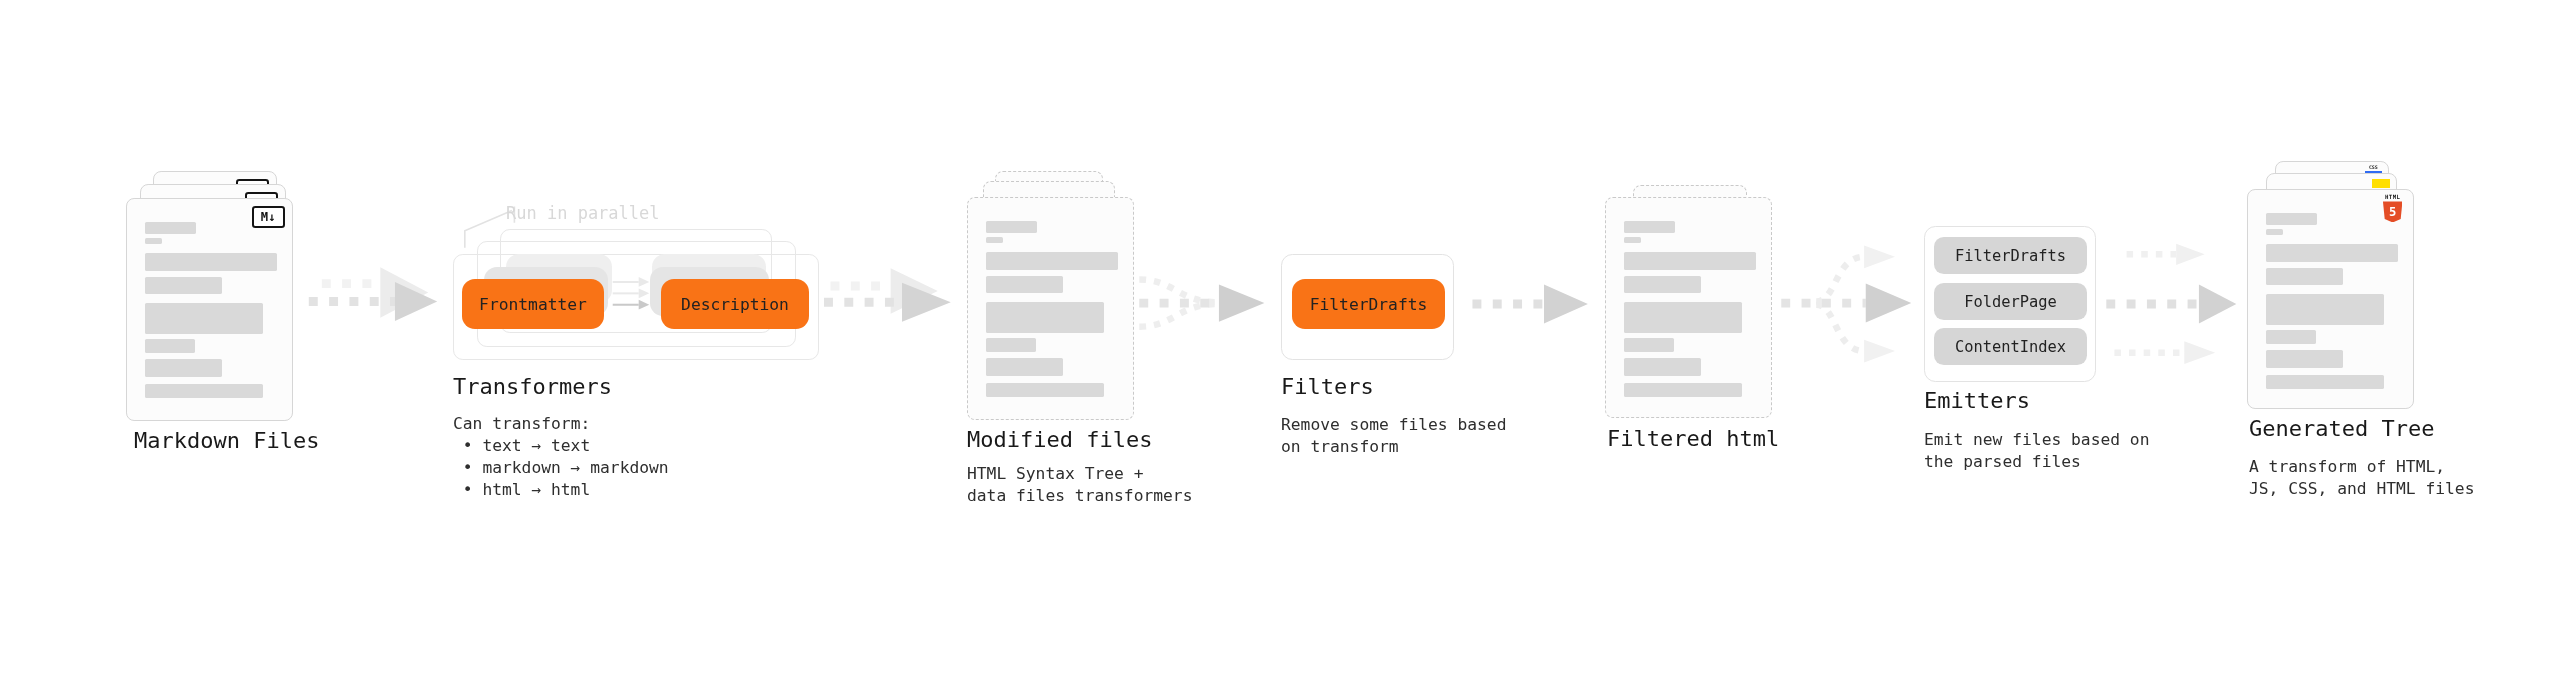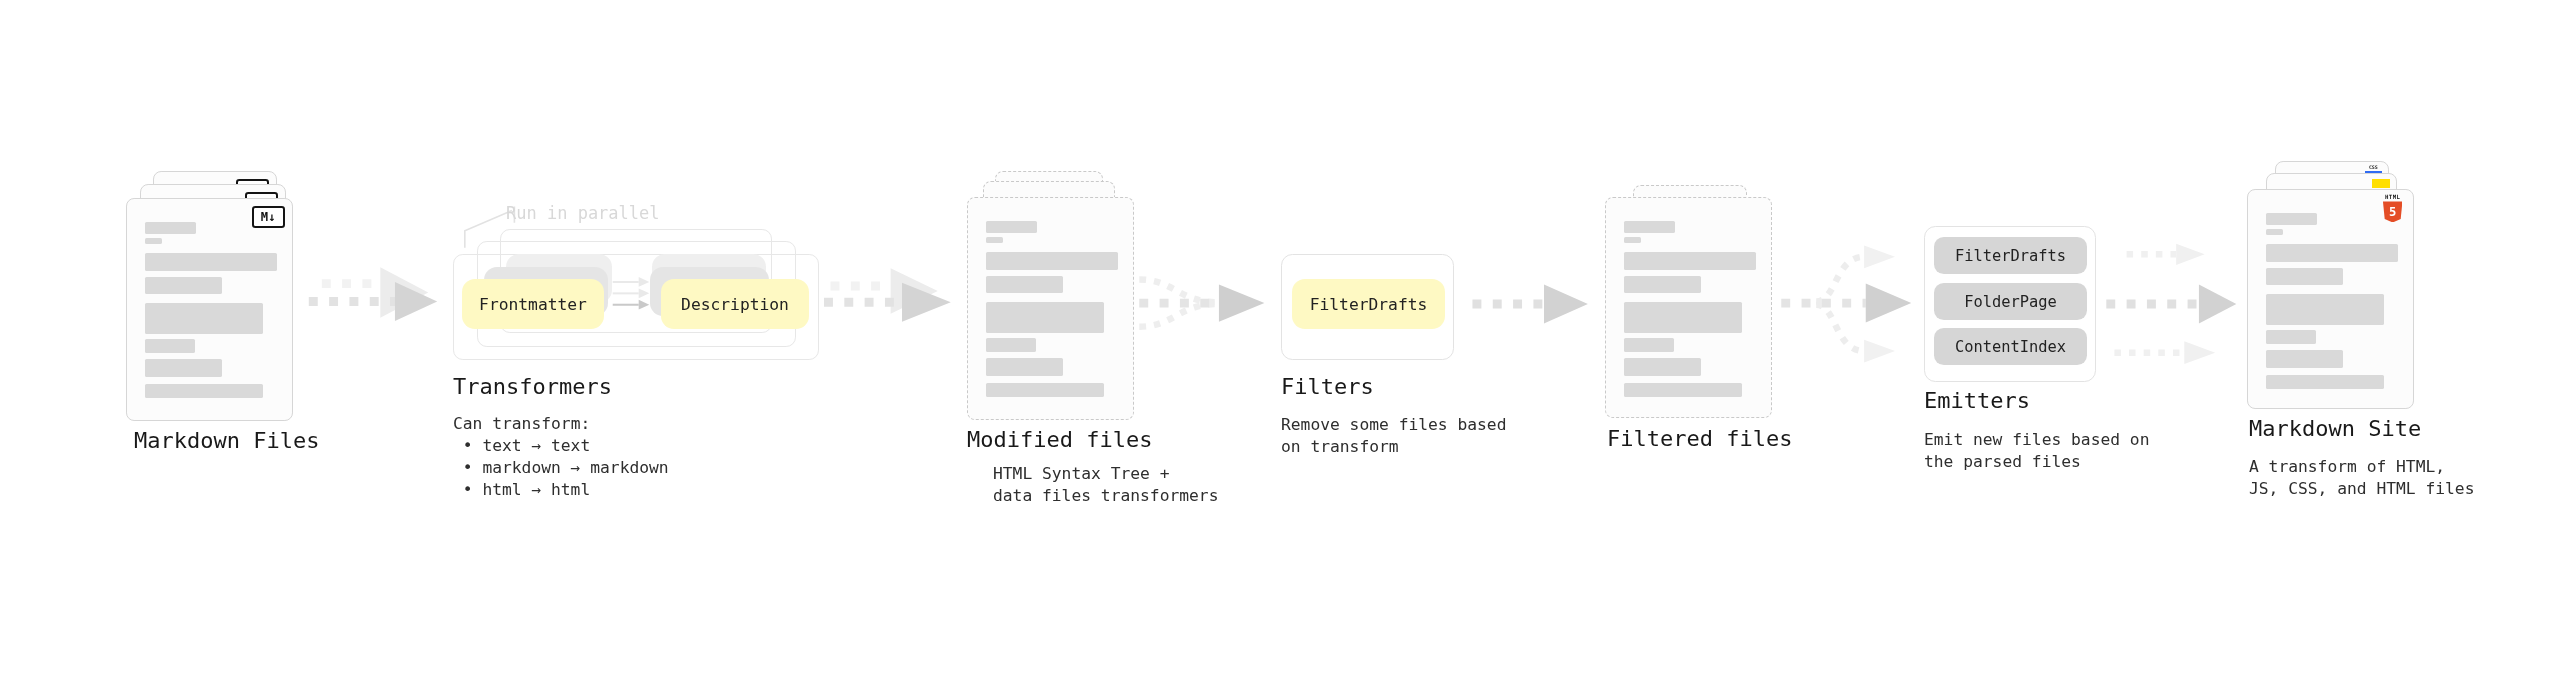--- a/index.html
+++ b/index.html
@@ -24,21 +24,21 @@
   .html5-badge .shield{width:19.5px;height:21px;margin:0.8px auto 0;background:#e44d26;color:#fff;
             clip-path:polygon(0 0,100% 0,91% 84%,50% 100%,9% 84%);
             display:flex;align-items:center;justify-content:center;font-size:12.2px;font-weight:bold;}
   .css-badge{position:absolute;top:3.3px;right:6.5px;width:16.3px;text-align:center;}
   .css-badge .word{font-size:4.9px;font-weight:bold;color:#222;line-height:4.9px;}
   .css-badge .ubar{height:2.4px;background:#2f6bf2;margin-top:0.8px;}
   .js-badge{position:absolute;top:4.9px;right:5.7px;width:18.7px;height:9px;background:#ffdf00;}
 
   
   .tbox{position:absolute;border:1.6px solid #e7e7e7;border-radius:9.8px;background:transparent;box-sizing:border-box;}
-  .pill{position:absolute;background:#fef9c3;border-radius:13px;display:flex;align-items:center;
+  .pill{position:absolute;background:#f97316;border-radius:13px;display:flex;align-items:center;
         justify-content:center;font-size:16.3px;color:#222;white-space:nowrap;}
   .ghost1{background:#efefef;}
   .ghost2{background:#e5e5e5;}
   .epill{border-radius:9.8px;font-size:15.4px;background:#d6d6d6;}
 
   
   .cbox{position:absolute;border:1.6px solid #e3e3e3;border-radius:11.4px;background:#fff;box-sizing:border-box;}
 
   
   .title{position:absolute;font-size:22px;color:#191919;white-space:nowrap;line-height:24.4px;}
@@ -176,21 +176,21 @@
           <div class="bar" style="width: 17px; height: 5.7px; margin-top: 4.1px;"></div>
           <div class="bar" style="width: 132px; height: 18px; margin-top: 9px;"></div>
           <div class="bar" style="width: 77px; height: 17px; margin-top: 5.7px;"></div>
           <div class="bar" style="width: 118px; height: 31px; margin-top: 9.8px;"></div>
           <div class="bar" style="width: 50px; height: 14px; margin-top: 4.1px;"></div>
           <div class="bar" style="width: 77px; height: 18px; margin-top: 6.5px;"></div>
           <div class="bar" style="width: 118px; height: 14px; margin-top: 6.5px;"></div>
         </div>
     </div>
     <div class="title" style="left:967px;top:428px;">Modified files</div>
-    <div class="body" style="left:993px;top:463px;">
+    <div class="body" style="left:967px;top:463px;">
       <div>HTML Syntax Tree +</div>
       <div>data files transformers</div>
     </div>
   </div>
 
   <div>
     <div class="cbox" style="left:1281px;top:254px;width:173px;height:106px;"></div>
     <div class="pill" style="left:1292px;top:279px;width:153px;height:50px;">
       <span>FilterDrafts</span>
     </div>
@@ -208,21 +208,21 @@
           <div class="bar" style="width: 51px; height: 12.2px; margin-top: 0px;"></div>
           <div class="bar" style="width: 17px; height: 5.7px; margin-top: 4.1px;"></div>
           <div class="bar" style="width: 132px; height: 18px; margin-top: 9px;"></div>
           <div class="bar" style="width: 77px; height: 17px; margin-top: 5.7px;"></div>
           <div class="bar" style="width: 118px; height: 31px; margin-top: 9.8px;"></div>
           <div class="bar" style="width: 50px; height: 14px; margin-top: 4.1px;"></div>
           <div class="bar" style="width: 77px; height: 18px; margin-top: 6.5px;"></div>
           <div class="bar" style="width: 118px; height: 14px; margin-top: 6.5px;"></div>
         </div>
     </div>
-    <div class="title" style="left:1607px;top:427px;">Filtered files</div>
+    <div class="title" style="left:1607px;top:427px;">Filtered html</div>
   </div>
 
   <div>
     <div class="cbox" style="left:1924px;top:226px;width:172px;height:156px;"></div>
     <div class="pill epill" style="left:1934px;top:237px;width:153px;height:37px;">
       <span>FilterDrafts</span>
     </div>
     <div class="pill epill" style="left:1934px;top:283px;width:153px;height:37px;">
       <span>FolderPage</span>
     </div>
@@ -257,21 +257,21 @@
           <div class="bar" style="width: 51px; height: 12.2px; margin-top: 0px;"></div>
           <div class="bar" style="width: 17px; height: 5.7px; margin-top: 4.1px;"></div>
           <div class="bar" style="width: 132px; height: 18px; margin-top: 9px;"></div>
           <div class="bar" style="width: 77px; height: 17px; margin-top: 5.7px;"></div>
           <div class="bar" style="width: 118px; height: 31px; margin-top: 9.8px;"></div>
           <div class="bar" style="width: 50px; height: 14px; margin-top: 4.1px;"></div>
           <div class="bar" style="width: 77px; height: 18px; margin-top: 6.5px;"></div>
           <div class="bar" style="width: 118px; height: 14px; margin-top: 6.5px;"></div>
         </div>
     </div>
-    <div class="title" style="left:2249px;top:417px;">Markdown Site</div>
+    <div class="title" style="left:2249px;top:417px;">Generated Tree</div>
     <div class="body" style="left:2249px;top:456px;">
       <div>A transform of HTML,</div>
       <div>JS, CSS, and HTML files</div>
     </div>
   </div>
 
 </div>
 
 
 </body></html>

